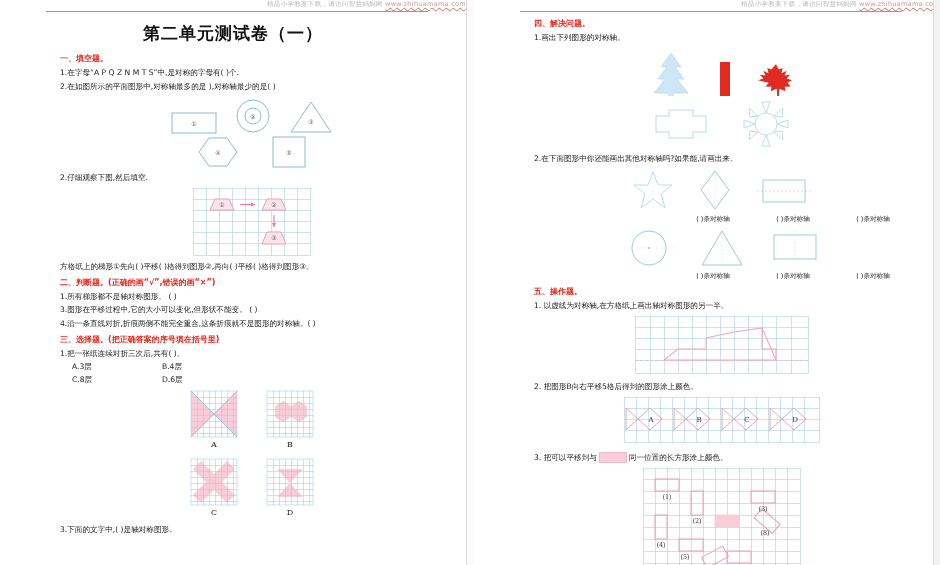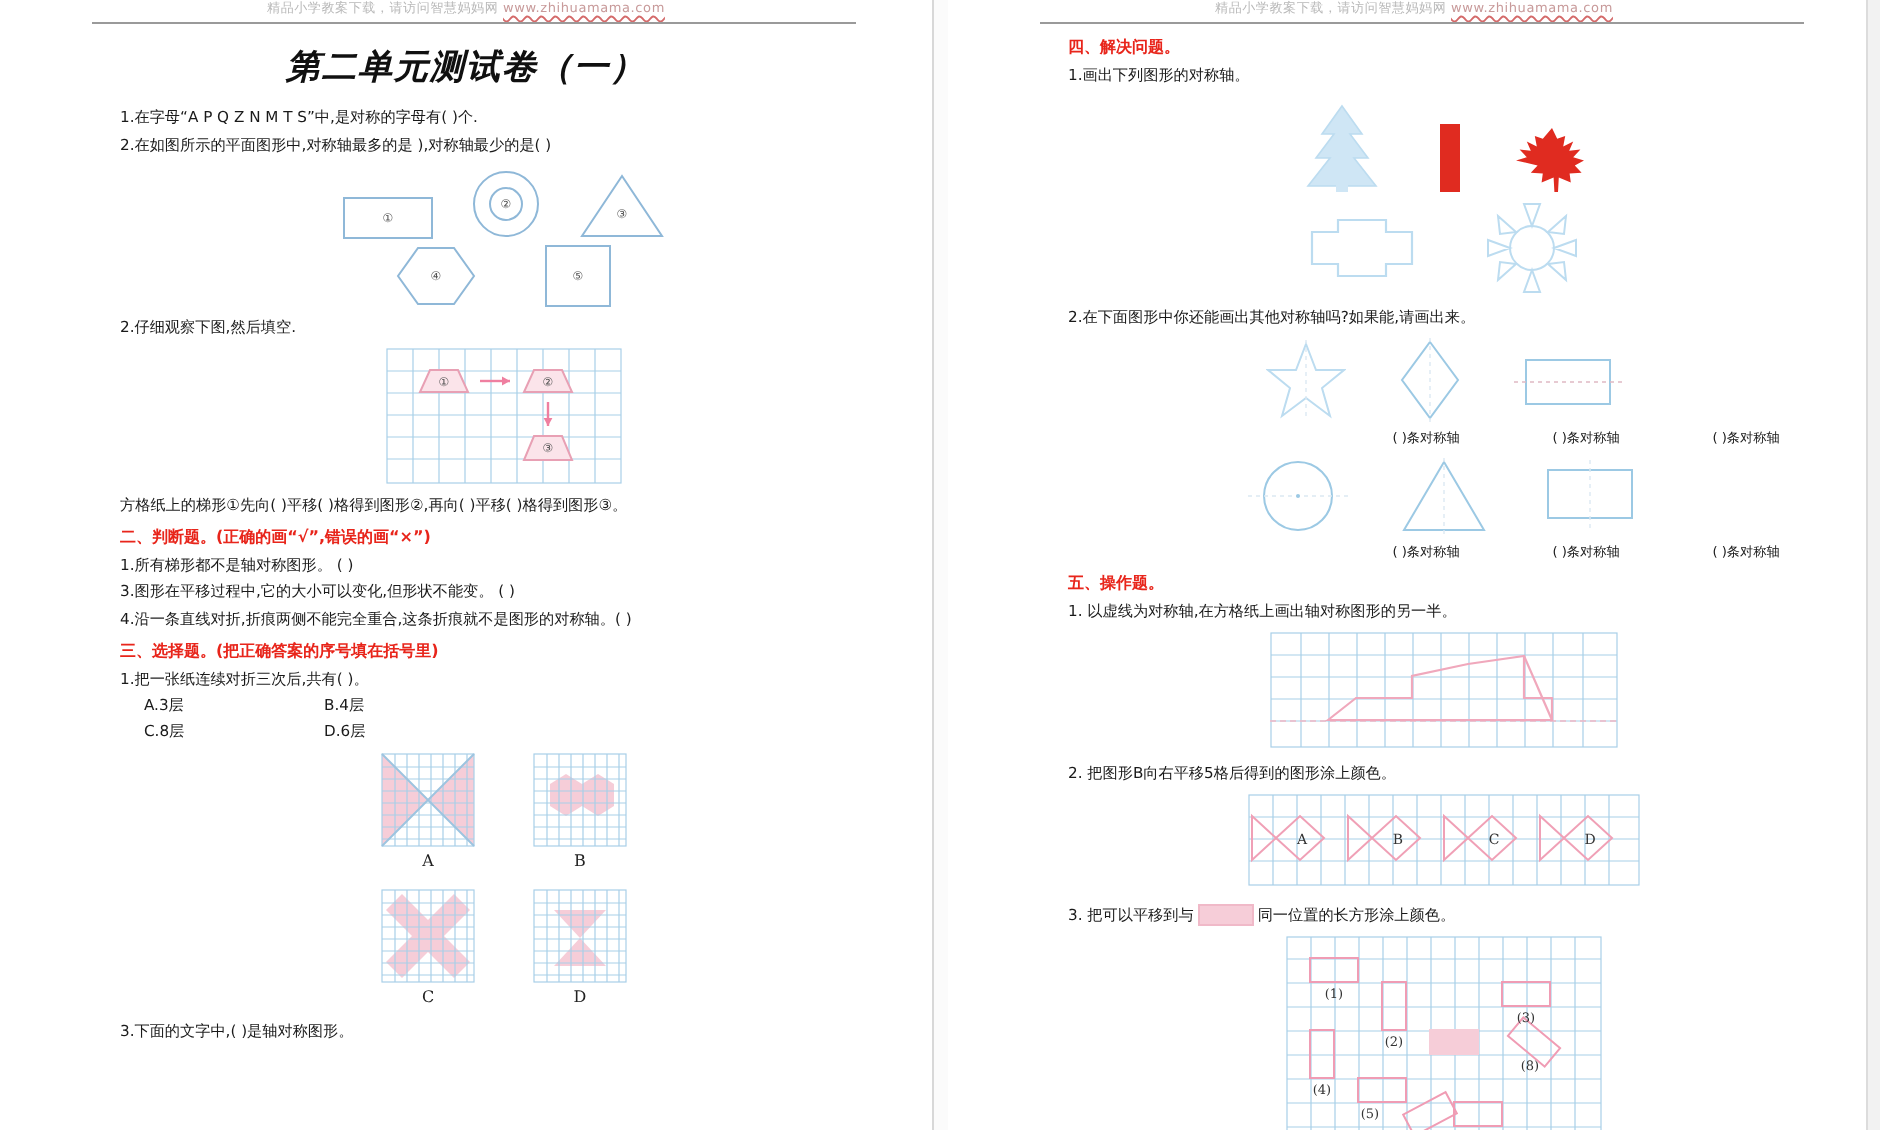--- a/index.html
+++ b/index.html
@@ -9,32 +9,31 @@
     overflow:hidden;position:relative;
   }
   .page{position:absolute;top:0;bottom:0;background:#fff;overflow:hidden;}
   .page-left{left:0;width:466px;}
   .page-gap{position:absolute;left:466px;top:0;width:8px;height:565px;background:#fbfbfb;border-left:1px solid #d8d8d8;border-right:1px solid #d8d8d8;}
   .page-right{left:474px;width:466px;}
   .right-edge{position:absolute;right:0;top:0;width:6px;height:565px;background:#f2f2f2;border-left:1px solid #dcdcdc;}
 
   .hdr{position:relative;height:13px;}
   .hdr-txt{
-    position:absolute;left:0;right:0;top:0;text-align:center;
+    position:absolute;left:0;right:0;top:0;text-align:right;
     font-size:6.5px;color:#b9b9b9;letter-spacing:.3px;white-space:nowrap;
   }
   .hdr-link{color:#c89a9a;text-decoration:underline;text-decoration-color:#d46a6a;
     text-decoration-style:wavy;}
   .hdr-rule{position:absolute;left:46px;right:38px;top:11px;height:1px;background:#9a9a9a;}
 
   .title{
     text-align:center;font-size:17px;font-weight:bold;color:#101010;
     margin:9px 0 8px 0;letter-spacing:1px;
     font-family:"DejaVu Serif","Liberation Serif",serif;
-    font-style:italic;
   }
 
   .body{padding:0 22px 0 60px;}
   .body-r{padding:0 30px 0 60px;}
 
   .sec{color:#e8251b;font-weight:bold;font-size:8px;margin:5px 0 3px 0;}
   .q{font-size:7.6px;color:#1a1a1a;margin:2.5px 0;line-height:1.45;}
   .opts{font-size:7.6px;color:#1a1a1a;margin:3px 0;}
   .opts span{display:inline-block;margin-left:12px;}
   .w1{width:78px;}
@@ -65,20 +64,21 @@
 
   <div class="hdr">
     <div class="hdr-txt"><span>精品小学教案下载，请访问智慧妈妈网 </span><span class="hdr-link">www.zhihuamama.com</span></div>
     <div class="hdr-rule"></div>
   </div>
 
   <div class="title">第二单元测试卷（一）</div>
 
   <div class="body">
 
+    <div class="sec">一、填空题。</div>
     <div class="q">1.在字母“A P Q Z N M T S”中,是对称的字母有(    )个.</div>
     <div class="q">2.在如图所示的平面图形中,对称轴最多的是    ),对称轴最少的是(     )</div>
 
     <div class="figrow">
       <div class="shp">
         <svg width="46" height="22">
             <rect x="1" y="1" width="44" height="20" fill="none" stroke="#8fb8d8" stroke-width="1"></rect>
           </svg>
         <span class="lbl">①</span>
       </div>

